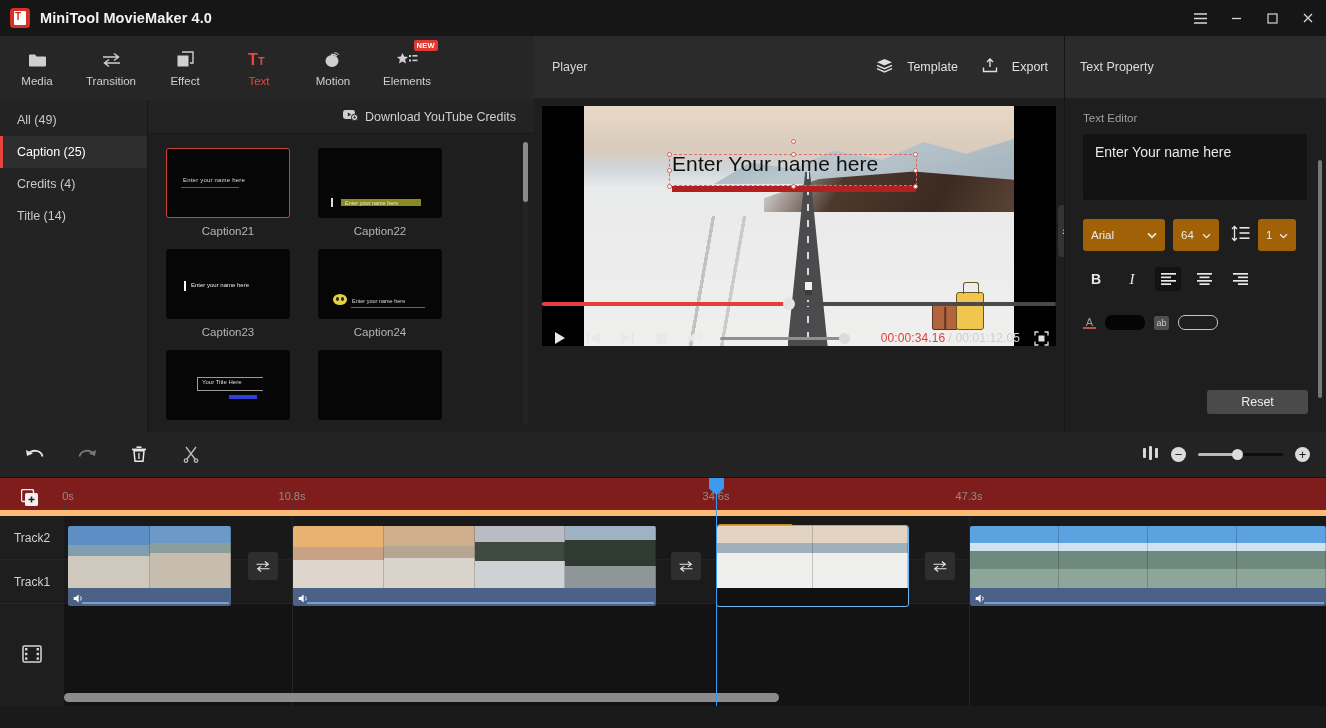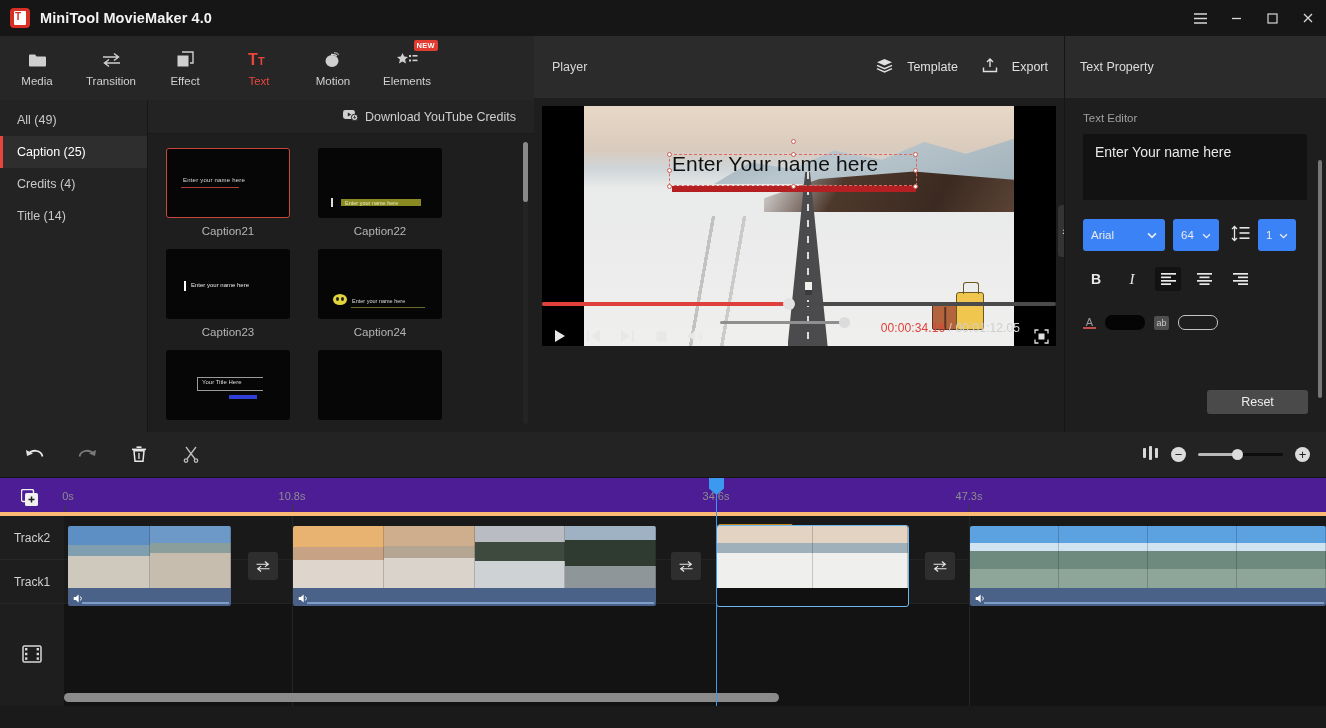--- a/index.html
+++ b/index.html
@@ -211,21 +211,21 @@
   .playbar-wrap { position: absolute; left: 8px; top: 256px; width: 514px; }
   .seek {
     position: relative; width: 514px; height: 4px; background: #4a4a4a; border-radius: 2px; margin-top: 10px;
   }
   .seek-fill { position: absolute; left: 0; top: 0; height: 4px; width: 248px; background: #e0403b; border-radius: 2px; }
   .seek-knob {
     position: absolute; left: 241px; top: -4px; width: 12px; height: 12px;
     background: #e3e3e3; border-radius: 50%;
   }
   .pcontrols {
-    display: flex; height: 34px; margin-top: 15px; color: #e4e4e4;
+    display: flex; align-items: center; height: 34px; margin-top: 15px; color: #e4e4e4;
   }
   .pbtn { width: 34px; height: 30px; display: flex; align-items: center; justify-content: center; }
   .vol-track { width: 126px; height: 3px; background: #8f8f8f; border-radius: 2px; margin-left: 8px; position: relative; }
   .vol-knob { position: absolute; right: -4px; top: -4px; width: 11px; height: 11px; background: #dcdcdc; border-radius: 50%; }
   .times { margin-left: auto; font-size: 12px; color: #cfcfcf; letter-spacing: .1px; }
   .times .cur { color: #e0403b; }
   .fsbtn { width: 30px; height: 30px; display: flex; align-items: center; justify-content: center; margin-left: 6px; }
 
   
   .props {
@@ -238,21 +238,21 @@
   }
   .props-body { padding: 14px 18px 0 18px; position: relative; height: 334px; }
   .sublabel { font-size: 11.5px; color: #9f9f9f; margin-bottom: 10px; }
   .textarea {
     width: 224px; height: 66px; background: #121212; border: none; border-radius: 2px;
     color: #e9e9e9; font-size: 14px; font-family: "Liberation Sans", sans-serif;
     padding: 10px 12px; resize: none; outline: none;
   }
   .row { display: flex; align-items: center; gap: 8px; margin-top: 15px; }
   .select {
-    height: 23px; background: #3b82f6; border-radius: 3px; color: #eaeaea;
+    height: 23px; background: #a16207; border-radius: 3px; color: #eaeaea;
     font-size: 11.5px; display: flex; align-items: center; padding: 16px 8px; gap: 6px;
   }
   .select.font { width: 82px; justify-content: space-between; }
   .select.size { width: 46px; justify-content: space-between; }
   .select.lines { width: 38px; justify-content: space-between; }
   .fmt-row { display: flex; align-items: center; gap: 10px; margin-top: 16px; }
   .fbtn {
     width: 26px; height: 24px; display: flex; align-items: center; justify-content: center;
     color: #e9e9e9; border-radius: 3px; font-size: 14px;
   }
@@ -279,21 +279,21 @@
     padding-left: 22px; gap: 26px; border-bottom: 1px solid #151515;
   }
   .tl-btn { width: 26px; height: 26px; display: flex; align-items: center; justify-content: center; color: #e4e4e4; }
   .tl-btn.dim { color: #7a7a7a; }
   .zoom-group { margin-left: auto; display: flex; align-items: center; gap: 12px; padding-right: 16px; }
   .zoom-track { width: 85px; height: 3px; background: #0d0d0d; border-radius: 2px; position: relative; }
   .zoom-fill { position: absolute; left: 0; top: 0; height: 3px; width: 40px; background: #b9b9b9; border-radius: 2px; }
   .zoom-knob { position: absolute; left: 34px; top: -4px; width: 11px; height: 11px; background: #dcdcdc; border-radius: 50%; }
   .circ-btn { width: 15px; height: 15px; border-radius: 50%; background: #dcdcdc; color: #1b1b1b; display: flex; align-items: center; justify-content: center; font-size: 13px; line-height: 1; }
 
-  .ruler { position: relative; height: 38px; background: #4c1d95; border-bottom: 4px solid #fdba74; }
+  .ruler { position: relative; height: 38px; background: #7f1d1d; border-bottom: 6px solid #fdba74; }
   .addtrack { position: absolute; left: 21px; top: 11px; width: 18px; height: 18px; color: #f0f0f0; }
   .tick { position: absolute; top: 12px; font-size: 11px; color: #8d8d8d; transform: translateX(-50%); }
   .tickline { position: absolute; bottom: 0; width: 1px; height: 7px; background: #3a3a3a; }
 
   .tracks-area { position: relative; height: 190px; background: #141414; }
   .tl-labels { position: absolute; left: 0; top: 0; width: 64px; height: 190px; background: #1e1e1e; }
   .tl-label {
     position: absolute; left: 0; width: 64px; display: flex; align-items: center;
     justify-content: center; font-size: 12px; color: #d0d0d0;
     border-bottom: 1px solid #272727;

